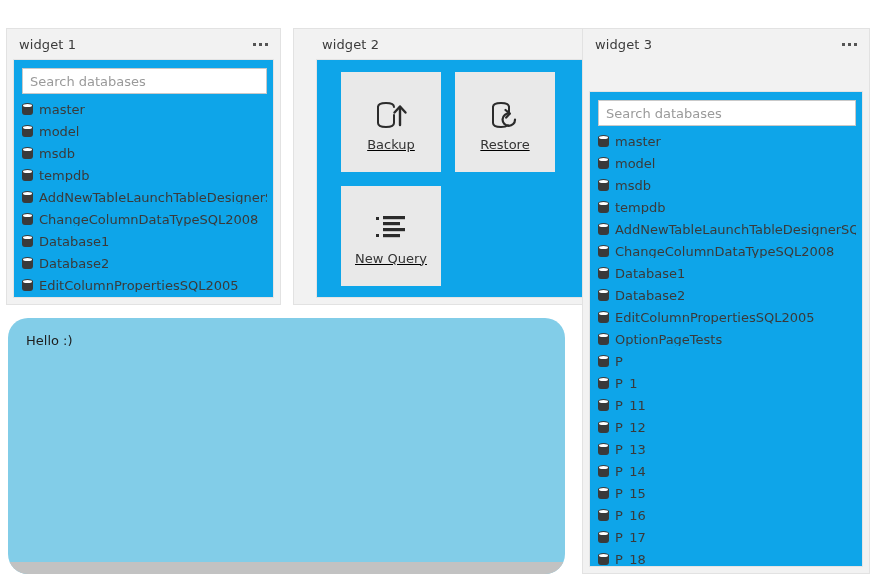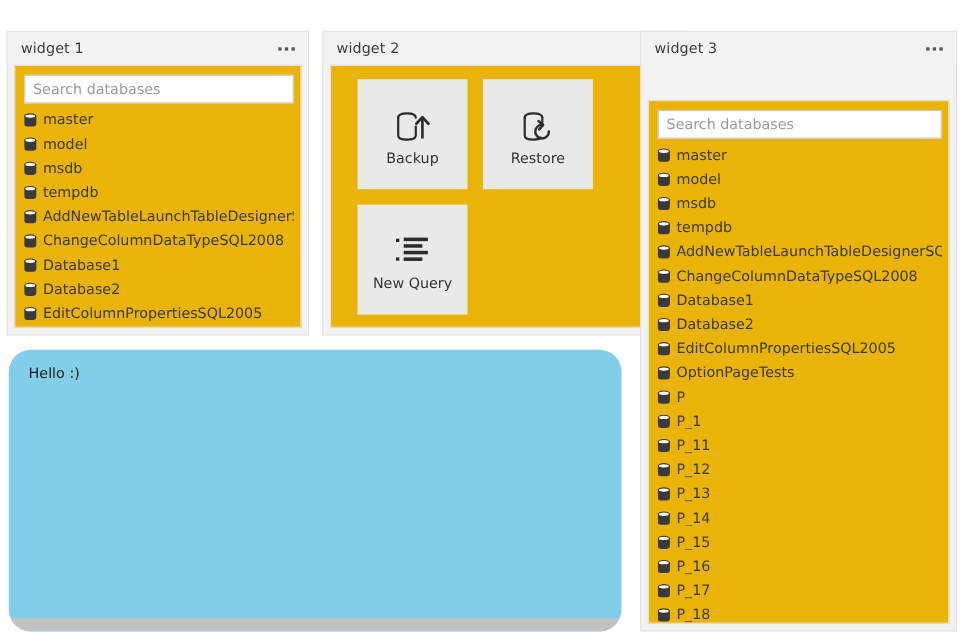--- a/index.html
+++ b/index.html
@@ -53,21 +53,21 @@
     cursor: pointer;
   }
   .widget-menu i {
     display: block;
     width: 3px;
     height: 3px;
     background: #555;
   }
   .widget-body {
     flex: 1 1 auto;
-    background: #eab308;
+    background: #0ea5e9;
     border: 1px solid #e4e4e4;
     margin: 0 6px 6px 6px;
     box-sizing: border-box;
     overflow: hidden;
     position: relative;
   }
 
   
   .db-inner {
     padding: 8px 6px 0 8px;
@@ -144,20 +144,21 @@
   }
 
   
   .tile-grid {
     display: grid;
     grid-template-columns: 100px 100px;
     grid-template-rows: 100px 100px;
     gap: 14px;
     padding: 12px 0 0 24px;
     box-sizing: border-box;
+    text-decoration: underline;
   }
   .tile {
     background: #e9e9e9;
     display: flex;
     flex-direction: column;
     align-items: center;
     justify-content: center;
     cursor: pointer;
     box-sizing: border-box;
   }
@@ -284,21 +285,21 @@
                 <span class="top"></span>
                 <span class="gloss"></span>
               </span>
               <span class="db-label">EditColumnPropertiesSQL2005</span>
             </li>
           </ul>
       </div>
     </div>
   </div>
 
-  <div class="widget" id="widget-2" style="left:293px; top:6px; width:331px; height:277px;">
+  <div class="widget" id="widget-2" style="left:293px; top:6px; width:331px; height:277px;padding-left:16px;">
     <div class="widget-header">
       <span class="widget-title">widget 2</span>
     </div>
     <div class="widget-body">
       <div class="tile-grid">
 
         <div class="tile">
           <span class="tile-icon">
             <svg width="34" height="32" viewBox="0 0 34 32" fill="none">
               <path d="M4 8 C4 5.5 7.5 4 12 4 C16.5 4 20 5.5 20 8" stroke="#2b2b2b" stroke-width="2" stroke-linecap="round"></path>

